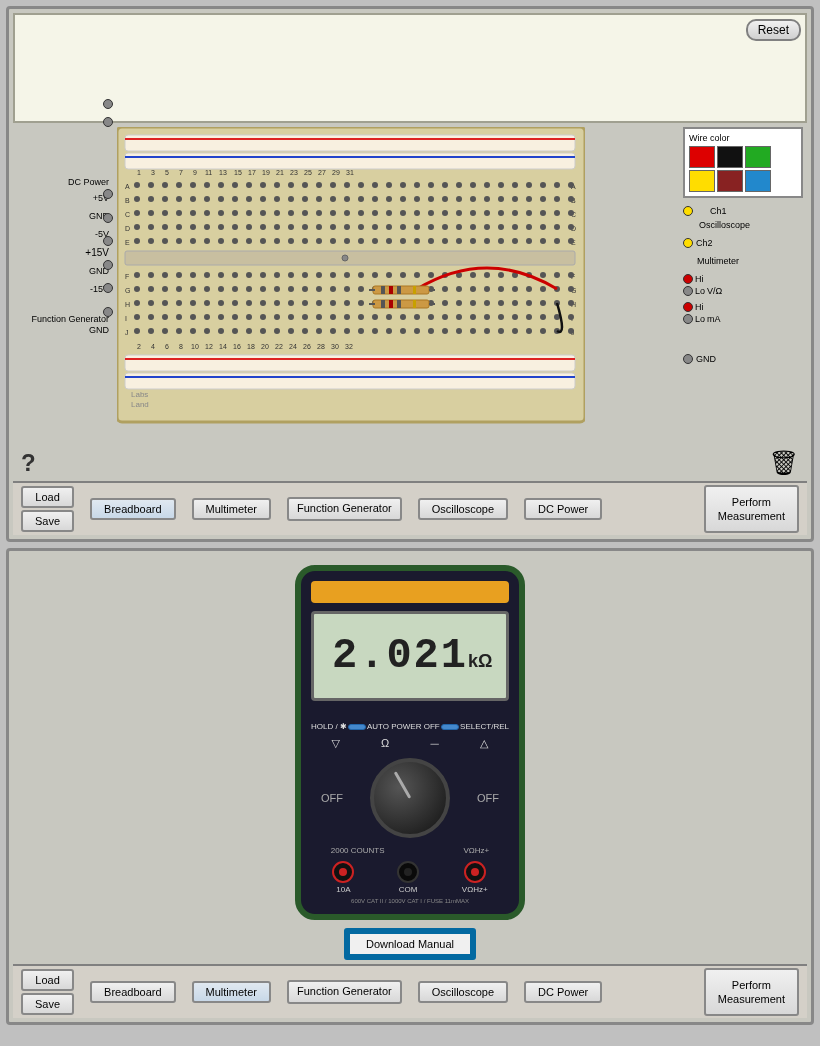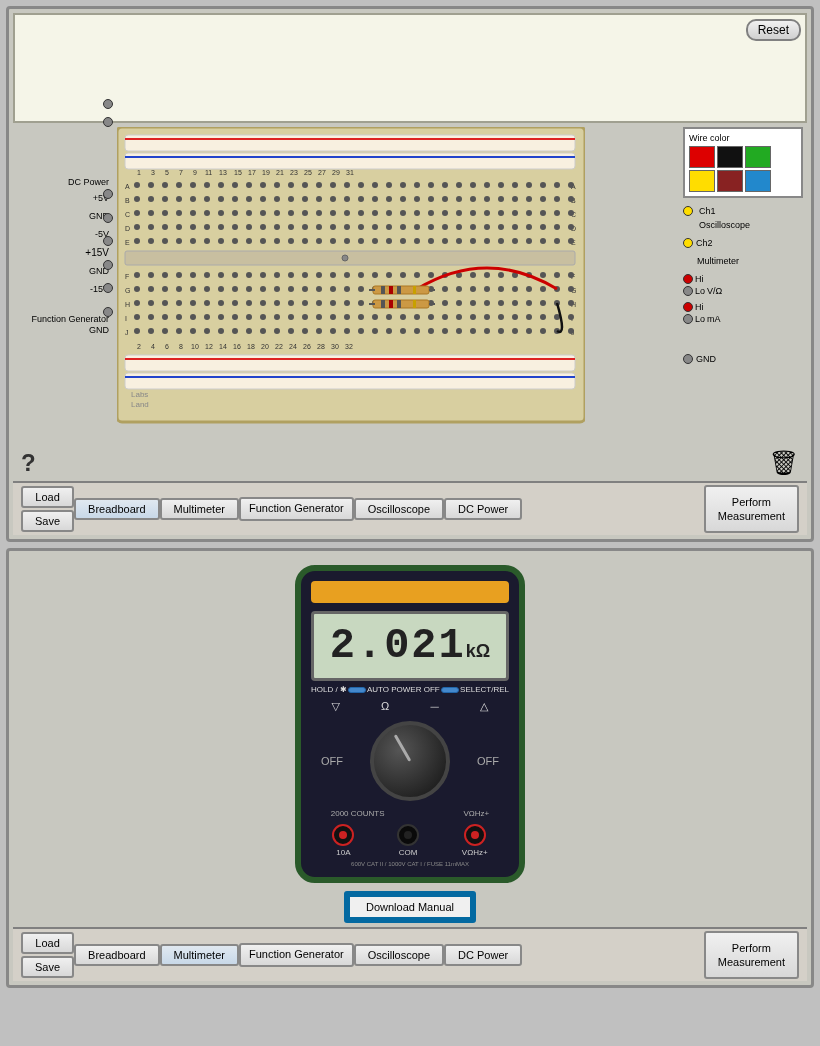--- a/index.html
+++ b/index.html
@@ -48,21 +48,21 @@
       background: #cc0000;
     }
 
     
     .toolbar {
       background: #d4d0c8;
       border-top: 2px solid #808080;
       padding: 4px 8px;
       display: flex;
       align-items: center;
-      gap: 0;
+      gap: 16px;
       height: 54px;
     }
 
     .toolbar-left {
       display: flex;
       flex-direction: column;
       gap: 2px;
     }
 
     .toolbar-btn {
@@ -105,23 +105,23 @@
       background: #e8a020;
       height: 22px;
       border-radius: 4px;
       margin-bottom: 8px;
     }
 
     .mm-display {
       background: #c8d8c0;
       border: 3px solid #666;
       border-radius: 4px;
-      padding: 8px;
+      padding: 18px;
       text-align: center;
-      margin-bottom: 4px;
+      margin-bottom: 21px;
     }
 
     .mm-display-value {
       font-family: 'Courier New', monospace;
       font-size: 42px;
       font-weight: bold;
       color: #222;
       letter-spacing: 2px;
     }
 
@@ -757,21 +757,21 @@
         <div style="display:grid; grid-template-columns:repeat(3,26px); gap:2px;">
           <div class="color-swatch" style="background:#dd0000;"></div>
           <div class="color-swatch" style="background:#111111;"></div>
           <div class="color-swatch" style="background:#22aa22;"></div>
           <div class="color-swatch" style="background:#ffdd00;"></div>
           <div class="color-swatch" style="background:#882222;"></div>
           <div class="color-swatch" style="background:#2288cc;"></div>
         </div>
       </div>
 
-      <div style="display:flex; align-items:center; gap:6px; margin-bottom:4px;">
+      <div style="display:flex; align-items:center; gap:17px; margin-bottom:4px;">
         <div class="connector-dot yellow" style="width:10px;height:10px;"></div>
         <span>Ch1</span>
       </div>
       <div style="margin-bottom:8px; margin-left:16px;">
         <span>Oscilloscope</span>
       </div>
       <div style="display:flex; align-items:center; gap:3px; margin-bottom:8px;">
         <div class="connector-dot yellow" style="width:10px;height:10px;"></div>
         <span>Ch2</span>
       </div>

